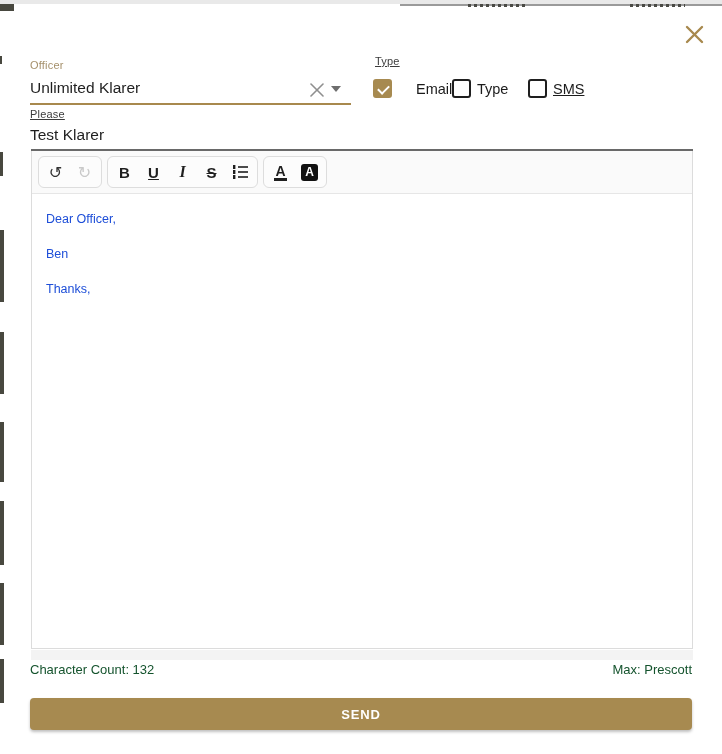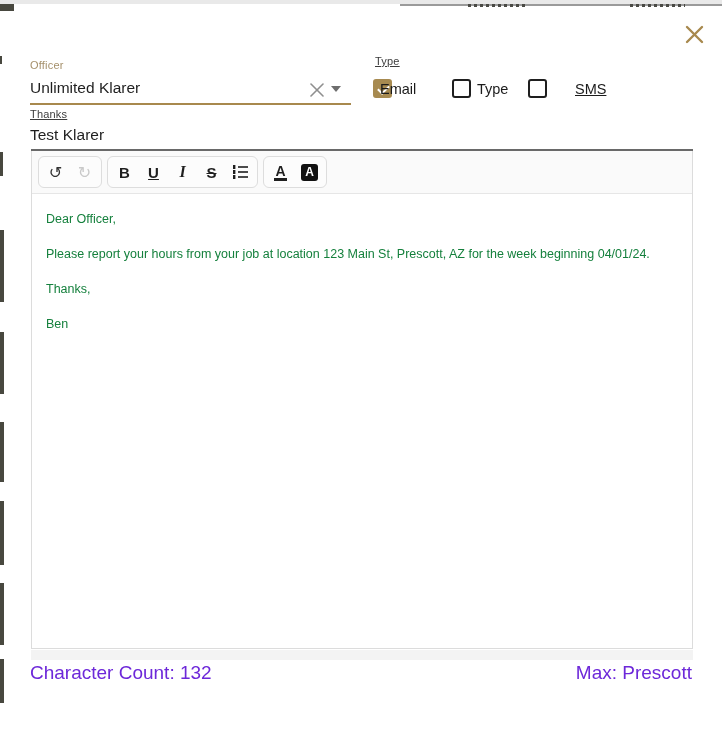--- a/index.html
+++ b/index.html
@@ -51,24 +51,24 @@
   .tb-btn.redo { font-family:"DejaVu Sans", sans-serif; font-size:16px; color:#c9c9c9; }
   .tb-bold { font-weight:700; }
   .tb-underline { font-weight:600; text-decoration:underline; }
   .tb-italic { font-family:"Liberation Serif", serif; font-style:italic; font-weight:600; font-size:16px; }
   .tb-strike { font-weight:600; text-decoration:line-through; }
   .tb-colorA { font-weight:700; font-size:14px; line-height:1;
     border-bottom:3px solid #1f1f1f; padding:0 1px; }
   .tb-highlightA { width:17px; height:17px; background:#111; color:#fff; border-radius:3px;
     display:flex; align-items:center; justify-content:center; font-weight:700; font-size:12px; }
   .editor-body { padding:18px 20px 0 14px; }
-  .editor-body p { margin:0 0 20px 0; font-size:12.5px; line-height:15px; color:#15803d; }
+  .editor-body p { margin:0 0 20px 0; font-size:12.5px; line-height:15px; color:#1d4ed8; }
   .editor-strip { position:absolute; left:31px; top:646px; width:662px; height:10px; background:#f3f3f3; }
   
-  .footer-text { position:absolute; top:658px; font-size:19px; color:#6d28d9; }
+  .footer-text { position:absolute; top:658px; font-size:13px; color:#14532d; }
   .send-btn { position:absolute; left:30px; top:694px; width:662px; height:32px;
     background:#a78a50; border:none; border-radius:4px; color:#fff;
     font-family:"Liberation Sans", sans-serif; font-size:13px; font-weight:700; letter-spacing:0.8px;
     box-shadow:0 2px 3px rgba(0,0,0,0.25); cursor:pointer; }
 </style>
 </head>
 <body>
 
 <div class="stage">
 
@@ -98,27 +98,27 @@
     <svg width="14" height="14" viewBox="0 0 14 14">
       <line x1="1" y1="1" x2="13" y2="13" stroke="#8f8f8f" stroke-width="1.6" stroke-linecap="round"></line>
       <line x1="13" y1="1" x2="1" y2="13" stroke="#8f8f8f" stroke-width="1.6" stroke-linecap="round"></line>
     </svg>
   </div>
   <div class="caret-icon"></div>
   <div class="officer-underline"></div>
 
   <div class="fld-label lbl-dark" style="left:375px;top:51px;">Type</div>
   <div class="checkbox checked" style="left:373px;"></div>
-  <div class="cb-label" style="left:380px;">Email</div>
+  <div class="cb-label" style="left:416px;">Email</div>
   <div class="checkbox" style="left:452px;"></div>
   <div class="cb-label" style="left:477px;">Type</div>
   <div class="checkbox" style="left:528px;"></div>
-  <div class="cb-label" style="left:575px;text-decoration:underline;">SMS</div>
+  <div class="cb-label" style="left:553px;text-decoration:underline;">SMS</div>
 
-  <div class="fld-label lbl-dark" style="left:30px;top:104px;">Thanks</div>
+  <div class="fld-label lbl-dark" style="left:30px;top:104px;">Please</div>
   <div class="fld-value" style="left:30px;top:122px;">Test Klarer</div>
   <div class="subject-underline"></div>
 
   <div class="editor">
     <div class="toolbar">
       <div class="tb-group">
         <div class="tb-btn undo">↺</div>
         <div class="tb-btn redo">↻</div>
       </div>
       <div class="tb-group">
@@ -141,23 +141,23 @@
         <div class="tb-btn">
           <span class="tb-colorA">A</span>
         </div>
         <div class="tb-btn">
           <span class="tb-highlightA">A</span>
         </div>
       </div>
     </div>
     <div class="editor-body">
       <p>Dear Officer,</p>
-      <p>Please report your hours from your job at location 123 Main St, Prescott, AZ for the week beginning 04/01/24.</p>
+      <p>Ben</p>
       <p>Thanks,</p>
-      <p>Ben</p>
     </div>
   </div>
   <div class="editor-strip"></div>
 
   <div class="footer-text" style="left:30px;">Character Count: 132</div>
   <div class="footer-text" style="right:30px;">Max: Prescott</div>
+  <button class="send-btn">SEND</button>
 
 </div>
 
 </body></html>

